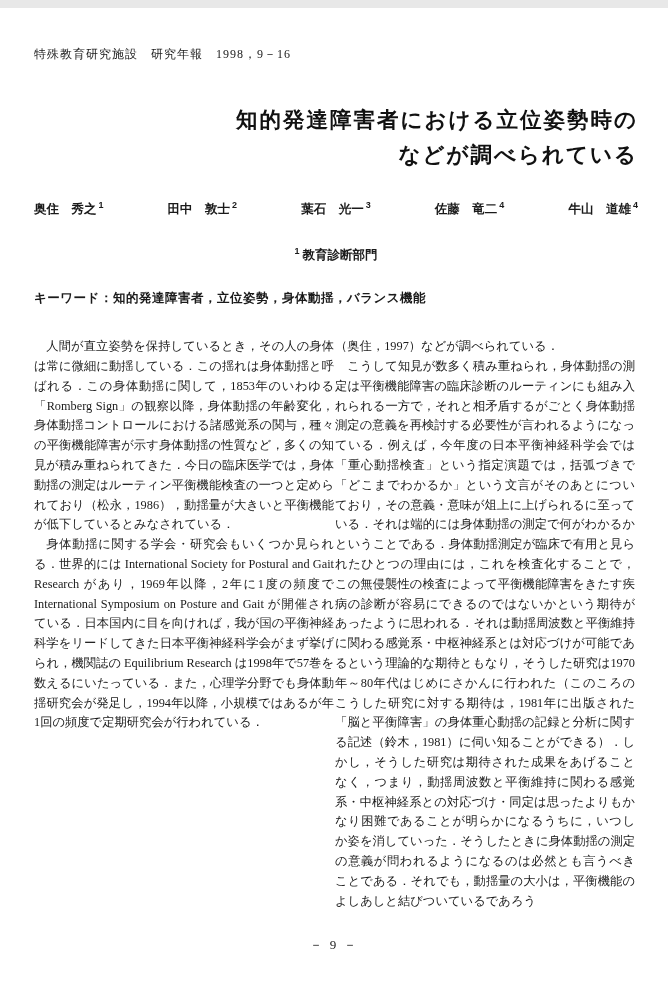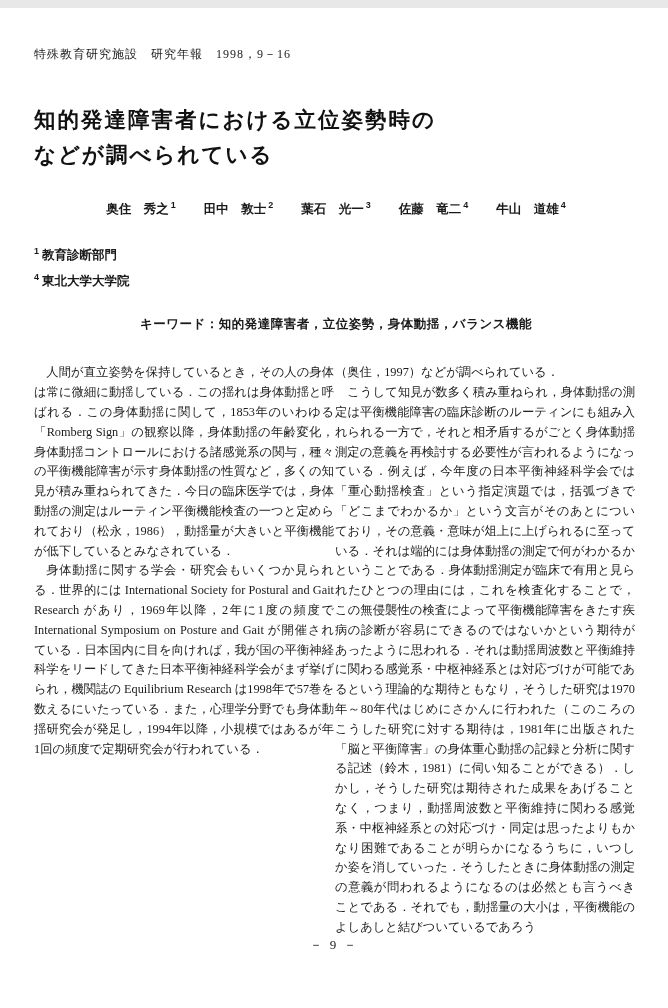--- a/index.html
+++ b/index.html
@@ -20,56 +20,56 @@
     overflow: hidden;
   }
   .journal-header {
     font-family: "Liberation Serif", "DejaVu Serif", serif;
     font-size: 12px;
     letter-spacing: 1px;
     color: #1a1a1a;
   }
   .title {
     margin: 40px 0 0 0;
-    text-align: left;
+    text-align: right;
     font-family: "Liberation Sans", "DejaVu Sans", sans-serif;
     font-weight: bold;
     font-size: 21.5px;
     line-height: 1.65;
     letter-spacing: 2px;
     color: #111;
   }
   .authors {
     margin-top: 26px;
     display: flex;
-    justify-content: center;
+    justify-content: space-between;
     gap: 28px;
     font-family: "Liberation Sans", "DejaVu Sans", sans-serif;
     font-weight: bold;
     font-size: 12.5px;
   }
   .author sup {
     font-size: 9px;
     margin-left: 2px;
   }
   .affiliations {
     margin-top: 22px;
-    text-align: left;
+    text-align: center;
     font-family: "Liberation Sans", "DejaVu Sans", sans-serif;
     font-weight: bold;
     font-size: 12.5px;
     line-height: 22px;
   }
   .affil sup {
     font-size: 9px;
     margin-right: 3px;
   }
   .keywords {
     margin-top: 24px;
-    text-align: center;
+    text-align: left;
     font-family: Liberation Mono, monospace;
     font-weight: bold;
     font-size: 12.5px;
     letter-spacing: 0.5px;
   }
   .columns {
     margin-top: 30px;
     display: flex;
     gap: 1px;
   }
@@ -111,21 +111,20 @@
   <div class="authors">
     <span class="author"><span>奥住　秀之</span><sup>1</sup></span>
     <span class="author"><span>田中　敦士</span><sup>2</sup></span>
     <span class="author"><span>葉石　光一</span><sup>3</sup></span>
     <span class="author"><span>佐藤　竜二</span><sup>4</sup></span>
     <span class="author"><span>牛山　道雄</span><sup>4</sup></span>
   </div>
 
   <div class="affiliations">
     <div class="affil"><sup>1</sup><span>教育診断部門</span></div>
-    <div class="affil"><sup>4</sup><span>東北大学大学院</span></div>
   </div>
 
   <div class="keywords">キーワード：知的発達障害者，立位姿勢，身体動揺，バランス機能</div>
 
   <div class="columns">
     <div class="col">
       <p class="para indent">人間が直立姿勢を保持しているとき，その人の身体は常に微細に動揺している．この揺れは身体動揺と呼ばれる．この身体動揺に関して，1853年のいわゆる「Romberg Sign」の観察以降，身体動揺の年齢変化，身体動揺コントロールにおける諸感覚系の関与，種々の平衡機能障害が示す身体動揺の性質など，多くの知見が積み重ねられてきた．今日の臨床医学では，身体動揺の測定はルーティン平衡機能検査の一つと定められており（松永，1986），動揺量が大きいと平衡機能が低下しているとみなされている．</p>
       <p class="para indent">身体動揺に関する学会・研究会もいくつか見られる．世界的には International Society for Postural and Gait Research があり，1969年以降，2年に1度の頻度で International Symposium on Posture and Gait が開催されている．日本国内に目を向ければ，我が国の平衡神経科学をリードしてきた日本平衡神経科学会がまず挙げられ，機関誌の Equilibrium Research は1998年で57巻を数えるにいたっている．また，心理学分野でも身体動揺研究会が発足し，1994年以降，小規模ではあるが年1回の頻度で定期研究会が行われている．</p>
     </div>
     <div class="col">

